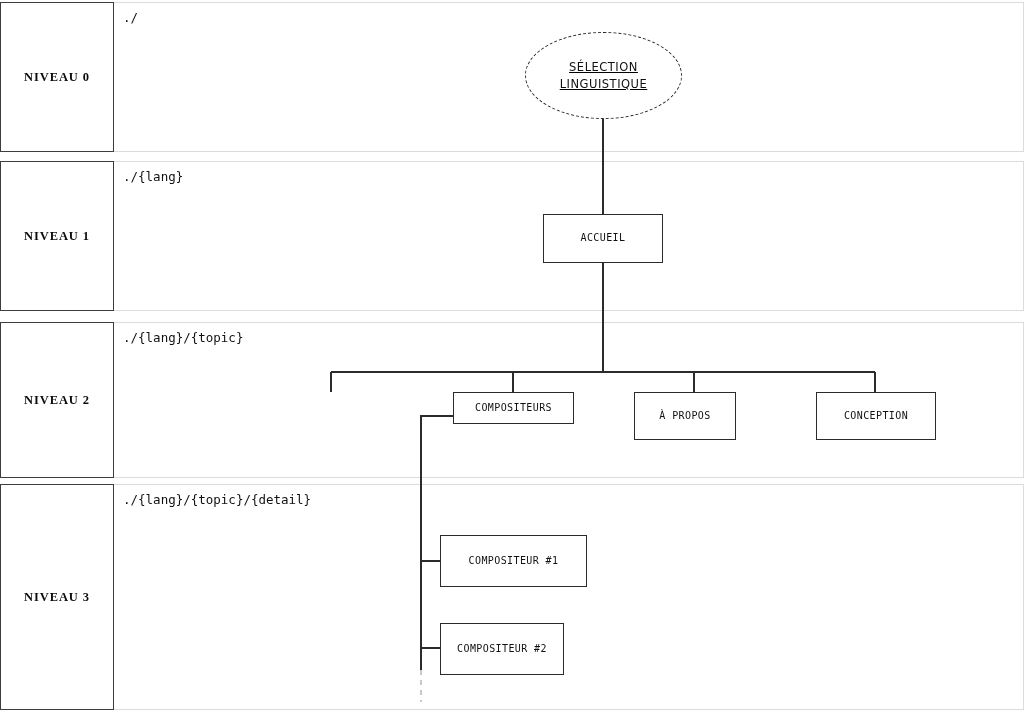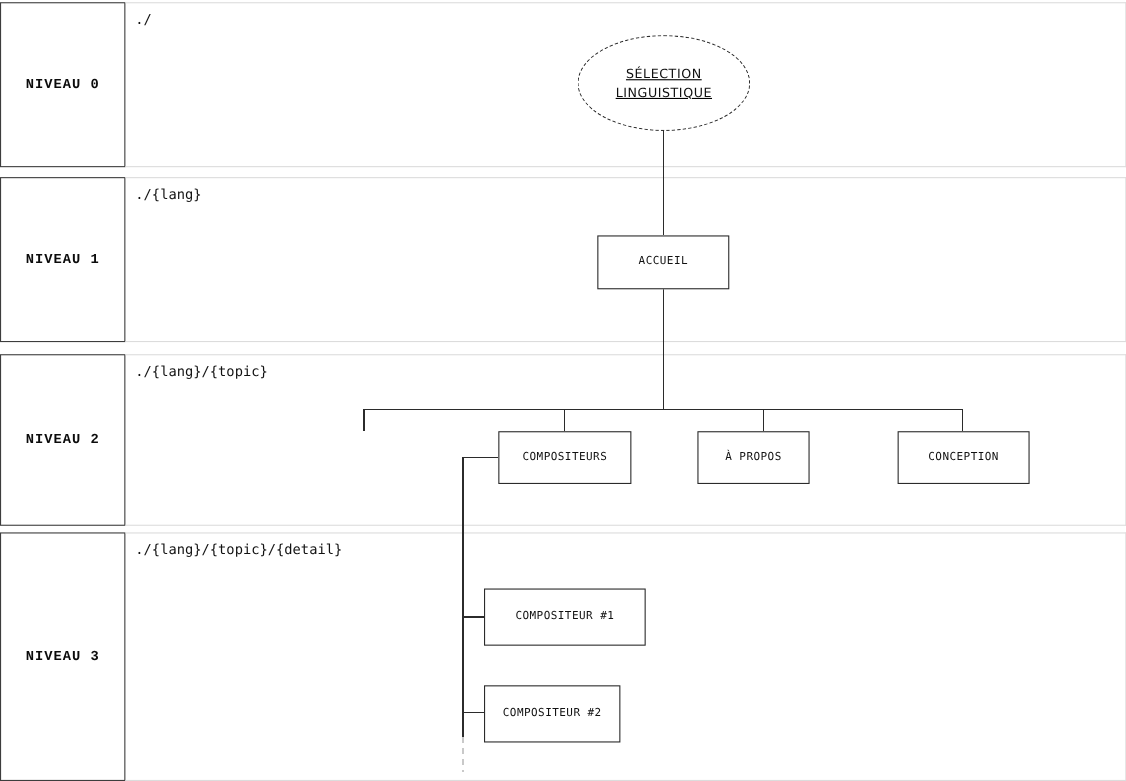--- a/index.html
+++ b/index.html
@@ -37,21 +37,21 @@
     width: 114px;
     flex: 0 0 114px;
     border: 1px solid #3d3d3d;
     background: #ffffff;
     display: flex;
     align-items: center;
     justify-content: center;
   }
 
   .level-label {
-    font-family: Liberation Mono, monospace;
+    font-family: Liberation Serif, serif;
     font-size: 12.5px;
     font-weight: bold;
     letter-spacing: 0.9px;
     color: #0c0c0c;
     white-space: nowrap;
   }
 
   .content-cell {
     box-sizing: border-box;
     flex: 1 1 auto;
@@ -193,21 +193,21 @@
 
     <div class="node ellipse" style="left:525px; top:32px; width:157px; height:87px;">
       <span class="node-label"><span>SÉLECTION</span><br><span>LINGUISTIQUE</span></span>
     </div>
 
     <div class="node" style="left:543px; top:214px; width:120px; height:49px;">
       <span class="node-label">ACCUEIL</span>
     </div>
 
 
-    <div class="node" style="left:453px; top:392px; width:121px; height:48px;justify-content:center;">
+    <div class="node" style="left:453px; top:392px; width:121px; height:32px;justify-content:center;">
       <span class="node-label">COMPOSITEURS</span>
     </div>
 
     <div class="node" style="left:634px; top:392px; width:102px; height:48px;">
       <span class="node-label">À PROPOS</span>
     </div>
 
     <div class="node" style="left:816px; top:392px; width:120px; height:48px;">
       <span class="node-label">CONCEPTION</span>
     </div>

